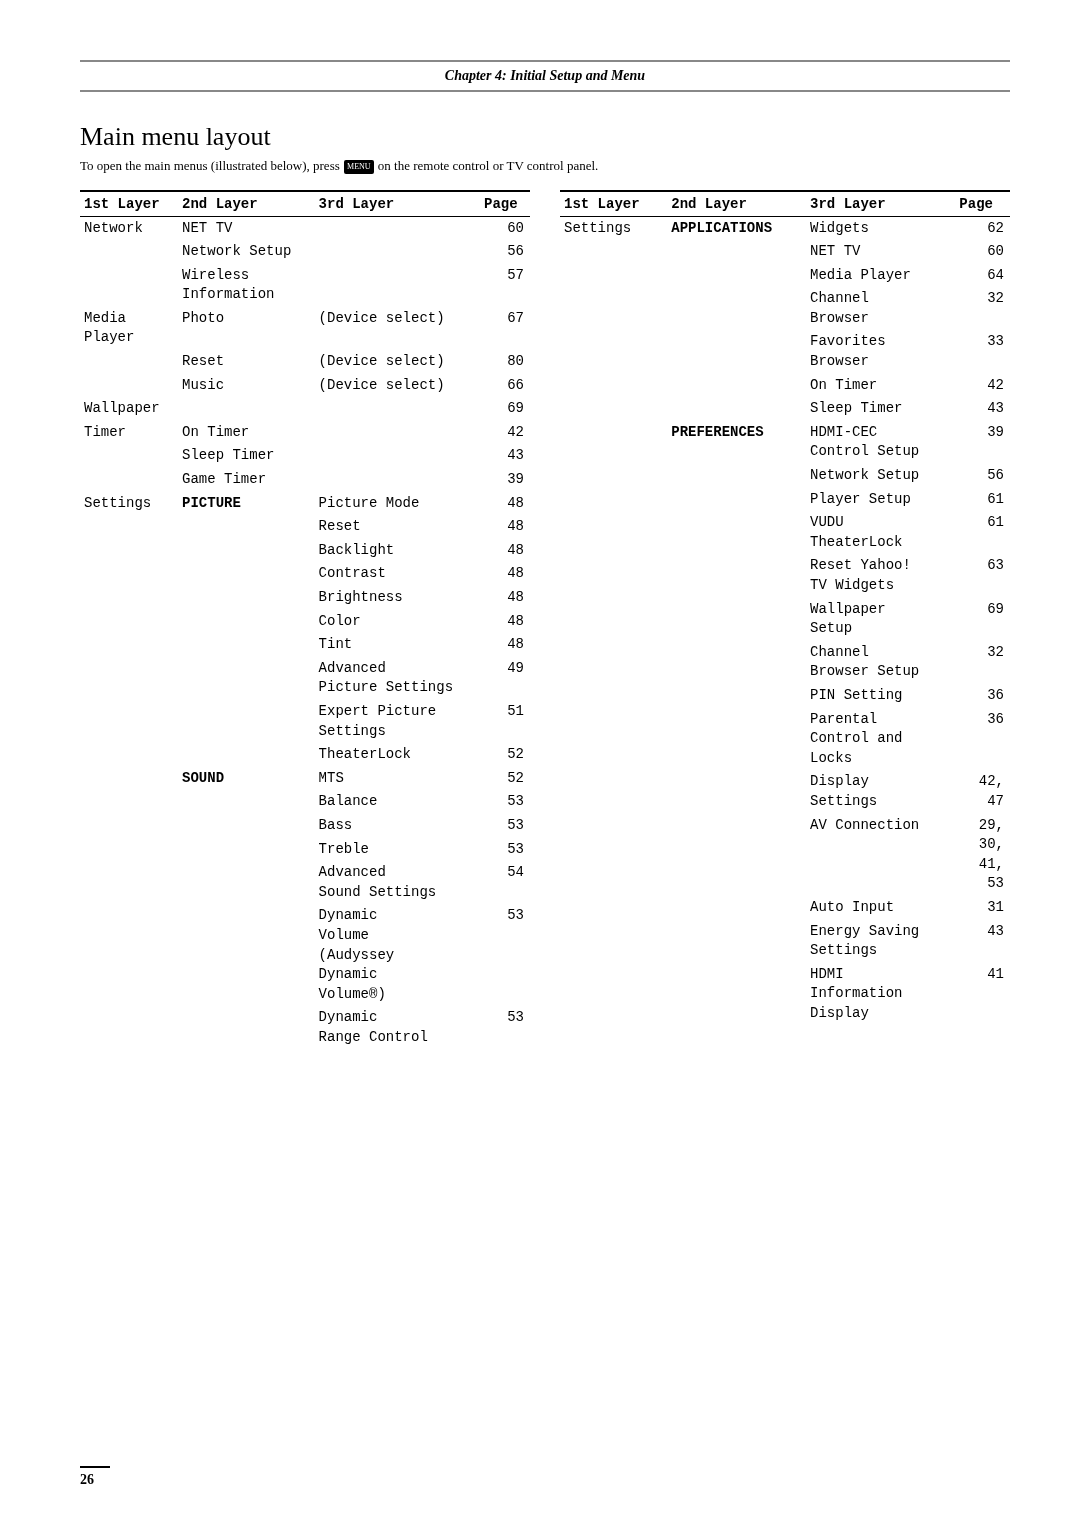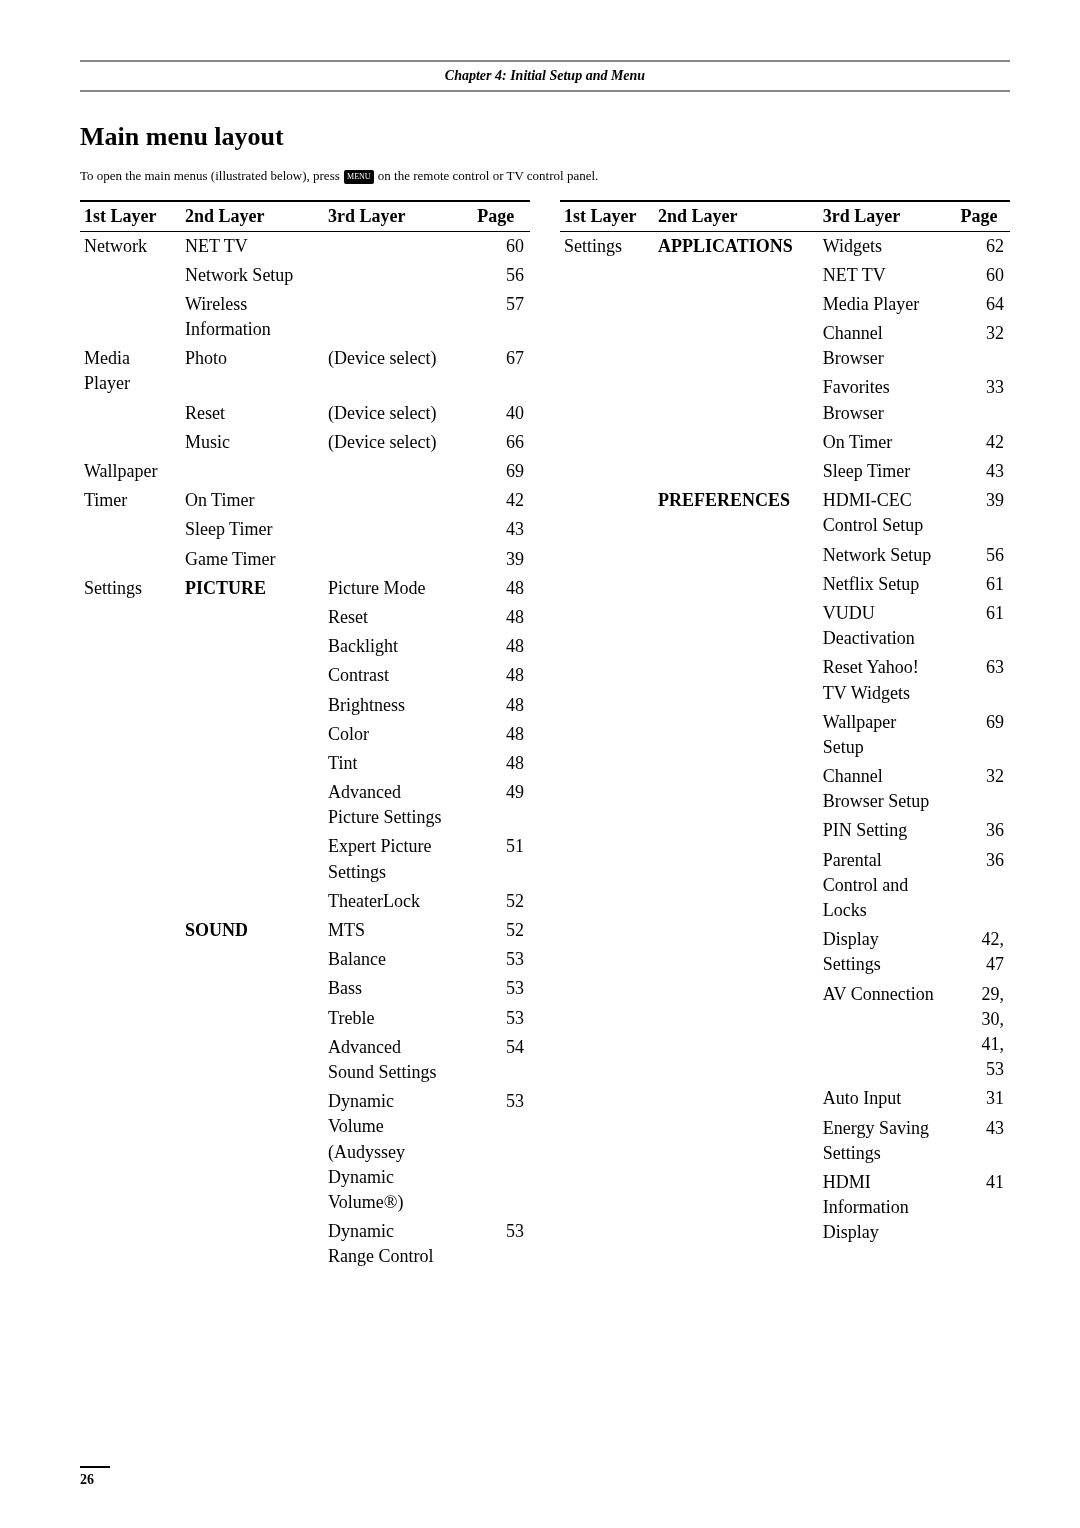--- a/index.html
+++ b/index.html
@@ -22,22 +22,22 @@
       font-style: italic;
       font-weight: bold;
       font-size: 14px;
       border-top: 2px solid #888;
       border-bottom: 2px solid #888;
       padding: 6px 0;
       margin-bottom: 30px;
     }
     .page-title {
       font-size: 26px;
-      font-weight: bold;
-      margin-bottom: 14px;
+      font-weight: normal;
+      margin-bottom: 4px;
     }
     .intro-text {
       font-size: 13px;
       margin-bottom: 14px;
       line-height: 1.5;
     }
     .menu-icon {
       display: inline-block;
       background: #000;
       color: #fff;
@@ -54,21 +54,22 @@
     }
     .left-col {
       flex: 1;
     }
     .right-col {
       flex: 1;
     }
     .menu-table {
       width: 100%;
       border-collapse: collapse;
-      font-size: 18px;
+      font-size: 14px;
+      font-family: Liberation Mono, monospace;
     }
     .menu-table thead tr th {
       font-weight: bold;
       border-top: 2px solid #000;
       border-bottom: 1px solid #000;
       padding: 4px 6px 4px 4px;
       text-align: left;
     }
     .menu-table td {
       padding: 2px 6px 2px 4px;
@@ -142,21 +143,21 @@
               <td style="white-space: pre-line;">Media
 Player</td>
               <td style="white-space: pre-line;">Photo</td>
               <td style="white-space: pre-line;">(Device select)</td>
               <td class="page-num" style="white-space: pre-line;">67</td>
             </tr>
             <tr>
               <td style="white-space: pre-line;"></td>
               <td style="white-space: pre-line;">Reset</td>
               <td style="white-space: pre-line;">(Device select)</td>
-              <td class="page-num" style="white-space: pre-line;">40</td>
+              <td class="page-num" style="white-space: pre-line;">80</td>
             </tr>
             <tr>
               <td style="white-space: pre-line;"></td>
               <td style="white-space: pre-line;">Music</td>
               <td style="white-space: pre-line;">(Device select)</td>
               <td class="page-num" style="white-space: pre-line;">66</td>
             </tr>
             <tr>
               <td style="white-space: pre-line;">Wallpaper</td>
               <td style="white-space: pre-line;"></td>
@@ -359,28 +360,28 @@
             </tr>
             <tr>
               <td style="white-space: pre-line;"></td>
               <td style="white-space: pre-line;"></td>
               <td style="white-space: pre-line;">Network Setup</td>
               <td class="page-num" style="white-space: pre-line;">56</td>
             </tr>
             <tr>
               <td style="white-space: pre-line;"></td>
               <td style="white-space: pre-line;"></td>
-              <td style="white-space: pre-line;">Netflix Setup</td>
+              <td style="white-space: pre-line;">Player Setup</td>
               <td class="page-num" style="white-space: pre-line;">61</td>
             </tr>
             <tr>
               <td style="white-space: pre-line;"></td>
               <td style="white-space: pre-line;"></td>
               <td style="white-space: pre-line;">VUDU
-Deactivation</td>
+TheaterLock</td>
               <td class="page-num" style="white-space: pre-line;">61</td>
             </tr>
             <tr>
               <td style="white-space: pre-line;"></td>
               <td style="white-space: pre-line;"></td>
               <td style="white-space: pre-line;">Reset Yahoo!
 TV Widgets</td>
               <td class="page-num" style="white-space: pre-line;">63</td>
             </tr>
             <tr>

